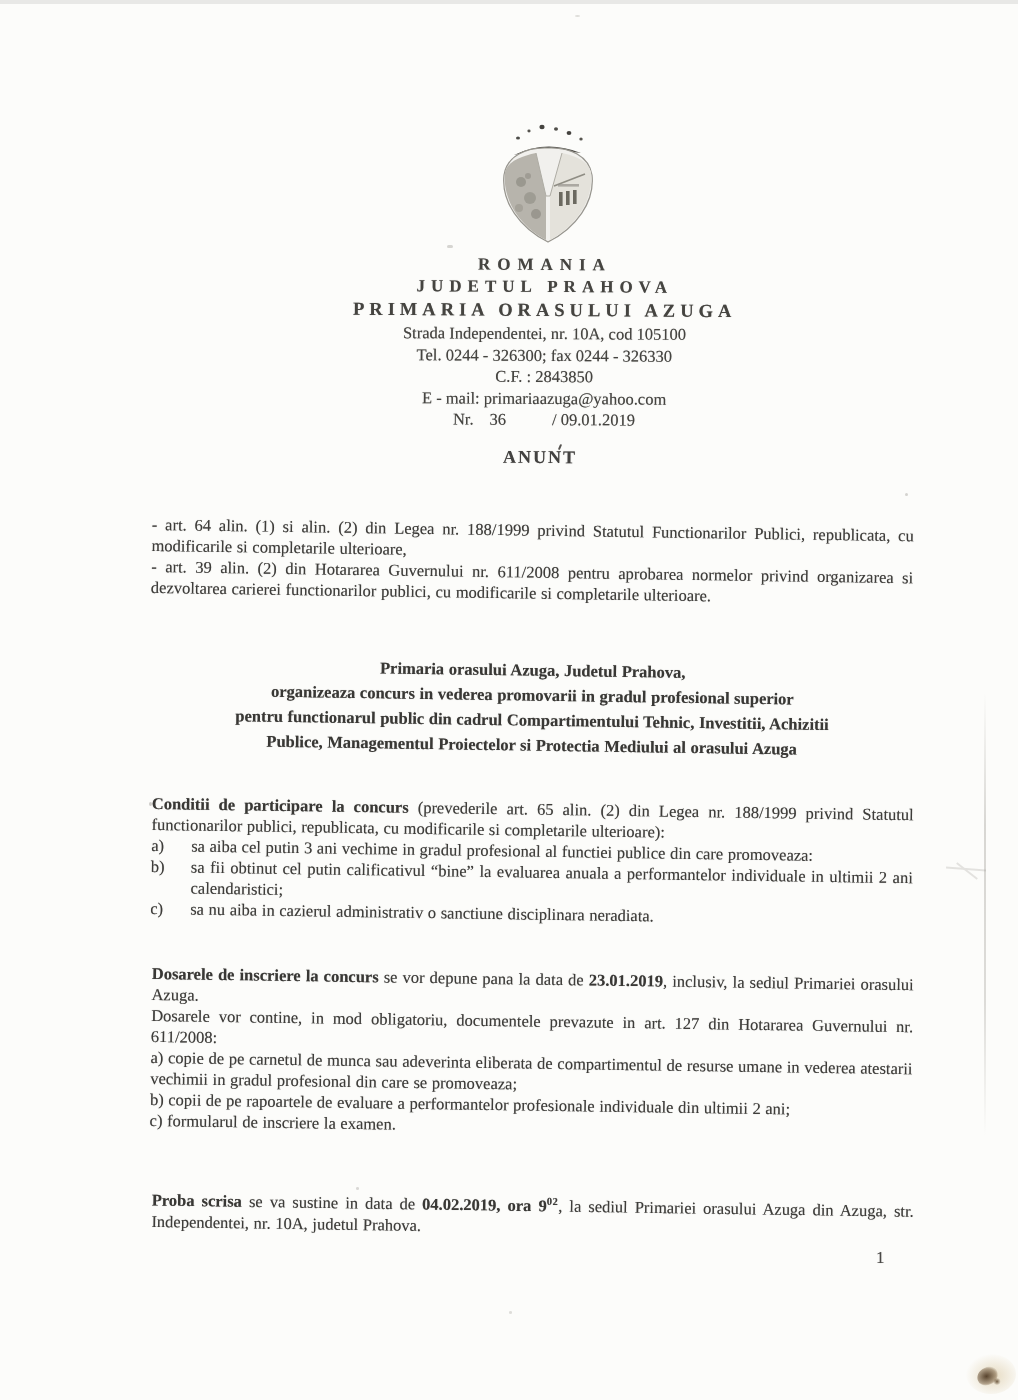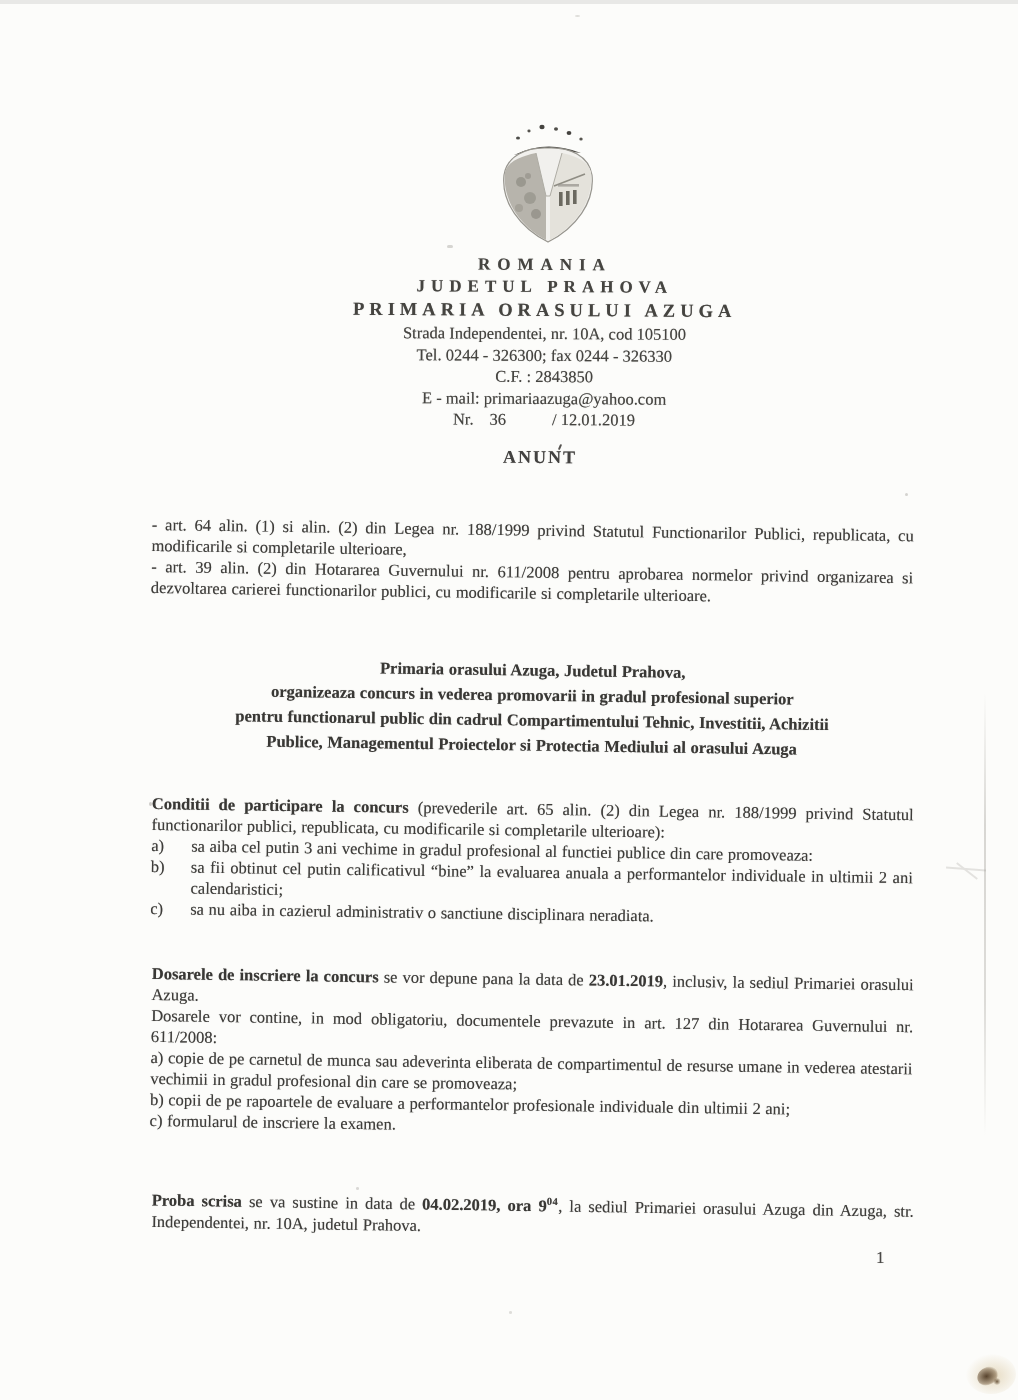--- a/index.html
+++ b/index.html
@@ -129,21 +129,21 @@
 
   <div class="letterhead">
     <div class="lh-country">ROMANIA</div>
     <div class="lh-county">JUDETUL PRAHOVA</div>
     <div class="lh-inst">PRIMARIA ORASULUI AZUGA</div>
     <div class="lh-line">Strada Independentei, nr. 10A, cod 105100</div>
     <div class="lh-line">Tel. 0244 - 326300; fax 0244 - 326330</div>
     <div class="lh-line">C.F. : 2843850</div>
     <div class="lh-line">E - mail: primariaazuga@yahoo.com</div>
     <div class="lh-line reg">
-      <span>Nr.</span><span class="reg-num">36</span><span class="reg-date">/ 12.01.2019</span>
+      <span>Nr.</span><span class="reg-num">36</span><span class="reg-date">/ 09.01.2019</span>
     </div>
   </div>
 
   <div class="doc-title">ANUNT</div>
   <i class="title-accent"></i>
 
   <div class="sec sec-legal">
     <p class="just">- art. 64 alin. (1) si alin. (2) din Legea nr. 188/1999 privind Statutul Functionarilor Publici, republicata, cu modificarile si completarile ulterioare,</p>
     <p class="just">- art. 39 alin. (2) din Hotararea Guvernului nr. 611/2008 pentru aprobarea normelor privind organizarea si dezvoltarea carierei functionarilor publici, cu modificarile si completarile ulterioare.</p>
   </div>
@@ -164,21 +164,21 @@
 
   <div class="sec sec-dossier">
     <p class="just"><b>Dosarele de inscriere la concurs</b><span> se vor depune pana la data de </span><b>23.01.2019</b><span>, inclusiv, la sediul Primariei orasului Azuga.</span></p>
     <p class="just">Dosarele vor contine, in mod obligatoriu, documentele prevazute in art. 127 din Hotararea Guvernului nr. 611/2008:</p>
     <p class="just">a) copie de pe carnetul de munca sau adeverinta eliberata de compartimentul de resurse umane in vederea atestarii vechimii in gradul profesional din care se promoveaza;</p>
     <p class="just">b) copii de pe rapoartele de evaluare a performantelor profesionale individuale din ultimii 2 ani;</p>
     <p class="just">c) formularul de inscriere la examen.</p>
   </div>
 
   <div class="sec sec-exam">
-    <p class="just"><b>Proba scrisa</b><span> se va sustine in data de </span><b>04.02.2019, ora 9</b><sup class="hours">04</sup><span>, la sediul Primariei orasului Azuga din Azuga, str. Independentei, nr. 10A, judetul Prahova.</span></p>
+    <p class="just"><b>Proba scrisa</b><span> se va sustine in data de </span><b>04.02.2019, ora 9</b><sup class="hours">02</sup><span>, la sediul Primariei orasului Azuga din Azuga, str. Independentei, nr. 10A, judetul Prahova.</span></p>
   </div>
 
   <div class="page-num">1</div>
 
   <div class="crease"></div>
   <div class="mark-arrow">
       <i class="a1"></i>
       <i class="a2"></i>
     </div>
   <div class="smudge-halo"></div>

